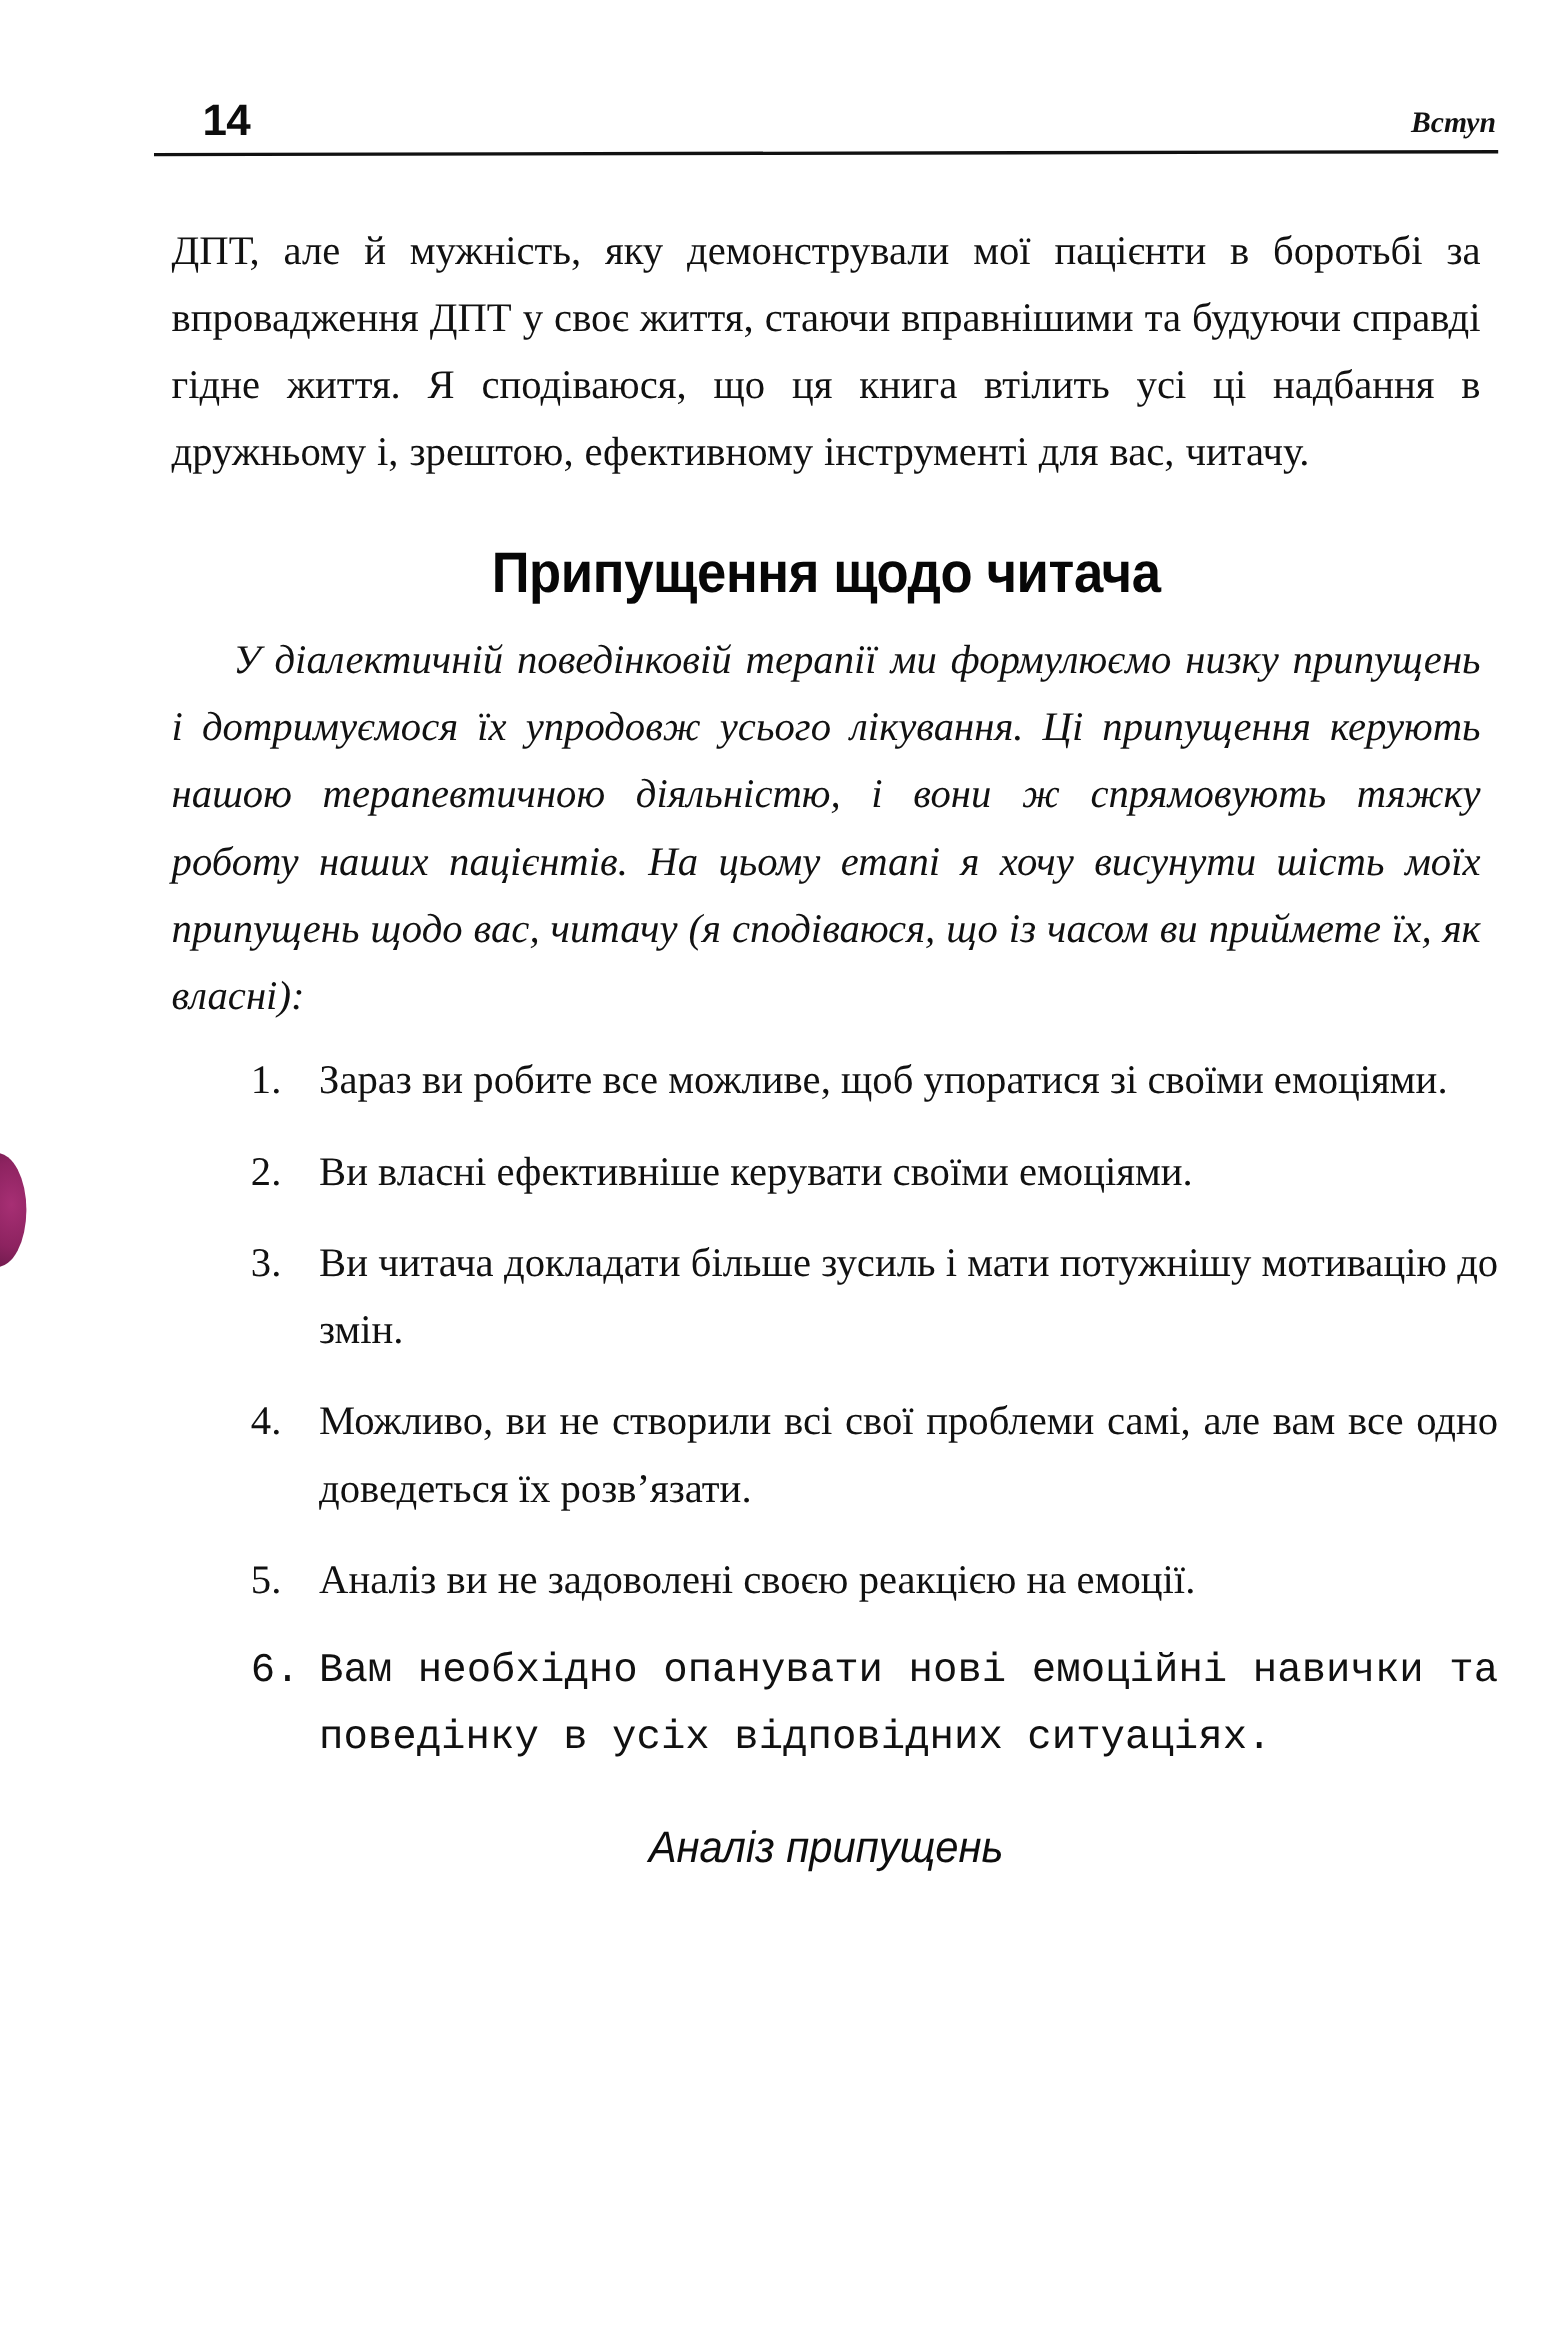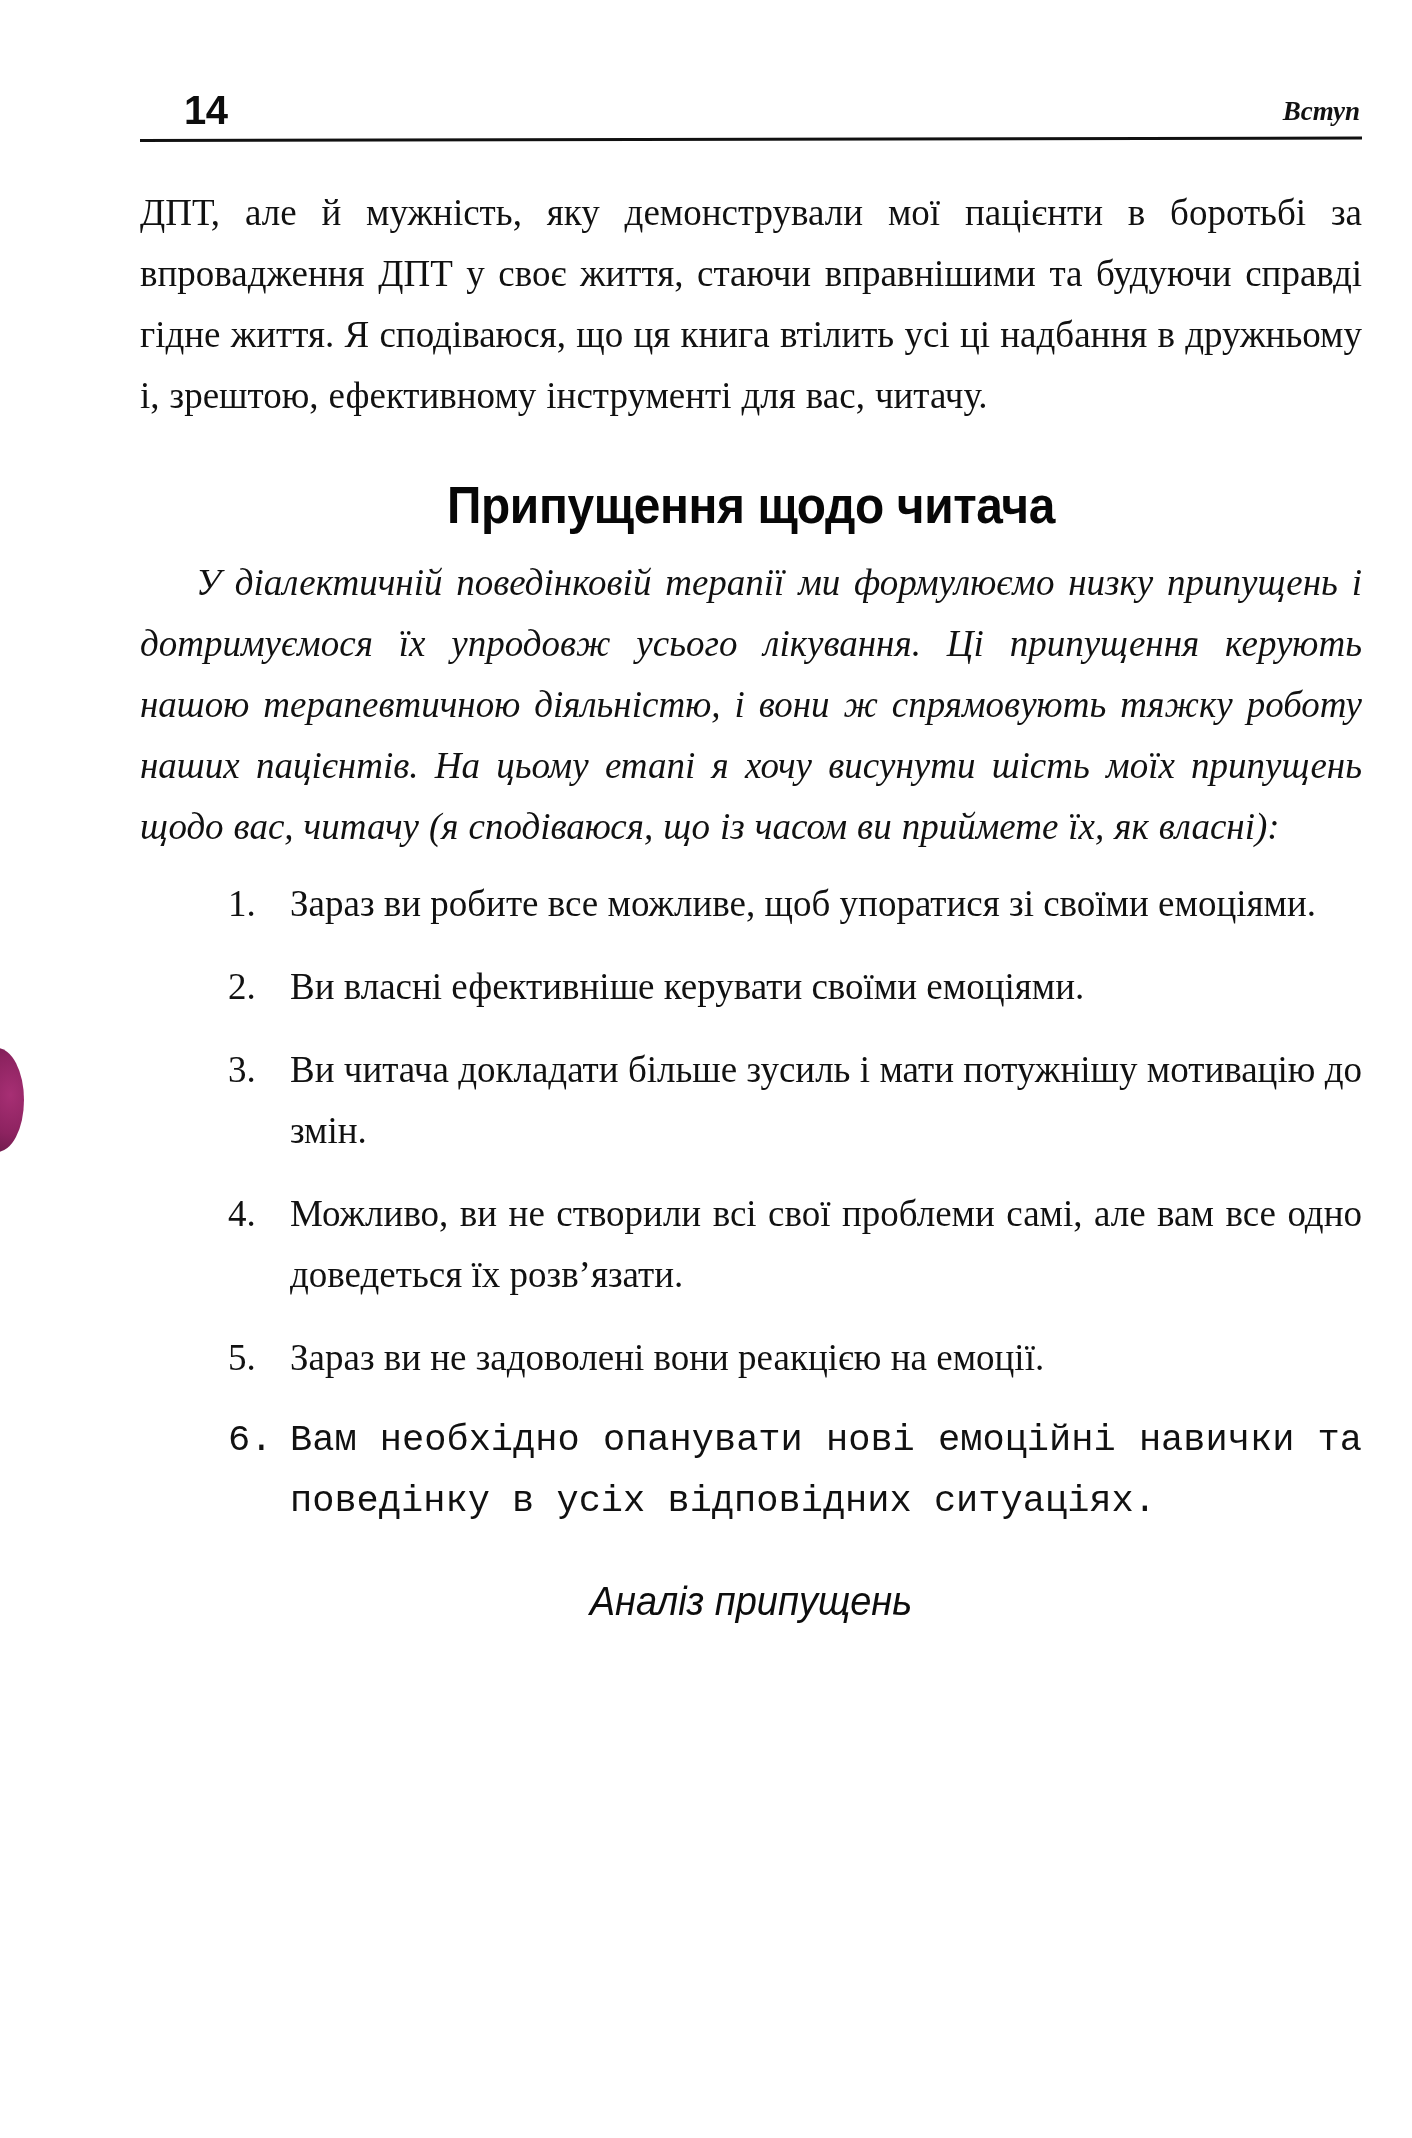--- a/index.html
+++ b/index.html
@@ -83,21 +83,21 @@
 
   
   .col {
     position: absolute;
     left: 140px;
     top: 182px;
     width: 1222px;
   }
 
   p.body {
-    margin: 0;
+    margin: 16px;
     font-size: 37px;
     line-height: 61px;
     text-align: justify;
     text-justify: inter-word;
     word-spacing: 0.02em;
     hyphens: manual;
   }
   p.body.indent {
     text-indent: 56px;
     font-style: italic;
@@ -200,21 +200,21 @@
       <li>
         <span class="li-text">Ви власні ефективніше керувати своїми емоціями.</span>
       </li>
       <li>
         <span class="li-text">Ви читача докладати більше зусиль і мати потужнішу мотивацію до змін.</span>
       </li>
       <li>
         <span class="li-text">Можливо, ви не створили всі свої проблеми самі, але вам все одно доведеться їх розв’язати.</span>
       </li>
       <li>
-        <span class="li-text">Зараз ви не задоволені вони реакцією на емоції.</span>
+        <span class="li-text">Аналіз ви не задоволені своєю реакцією на емоції.</span>
       </li>
       <li>
         <span class="li-text">Вам необхідно опанувати нові емоційні навички та поведінку в усіх відповідних ситуаціях.</span>
       </li>
     </ol>
 
     <h3 class="sub-title">Аналіз припущень</h3>
 
 
   </div>

